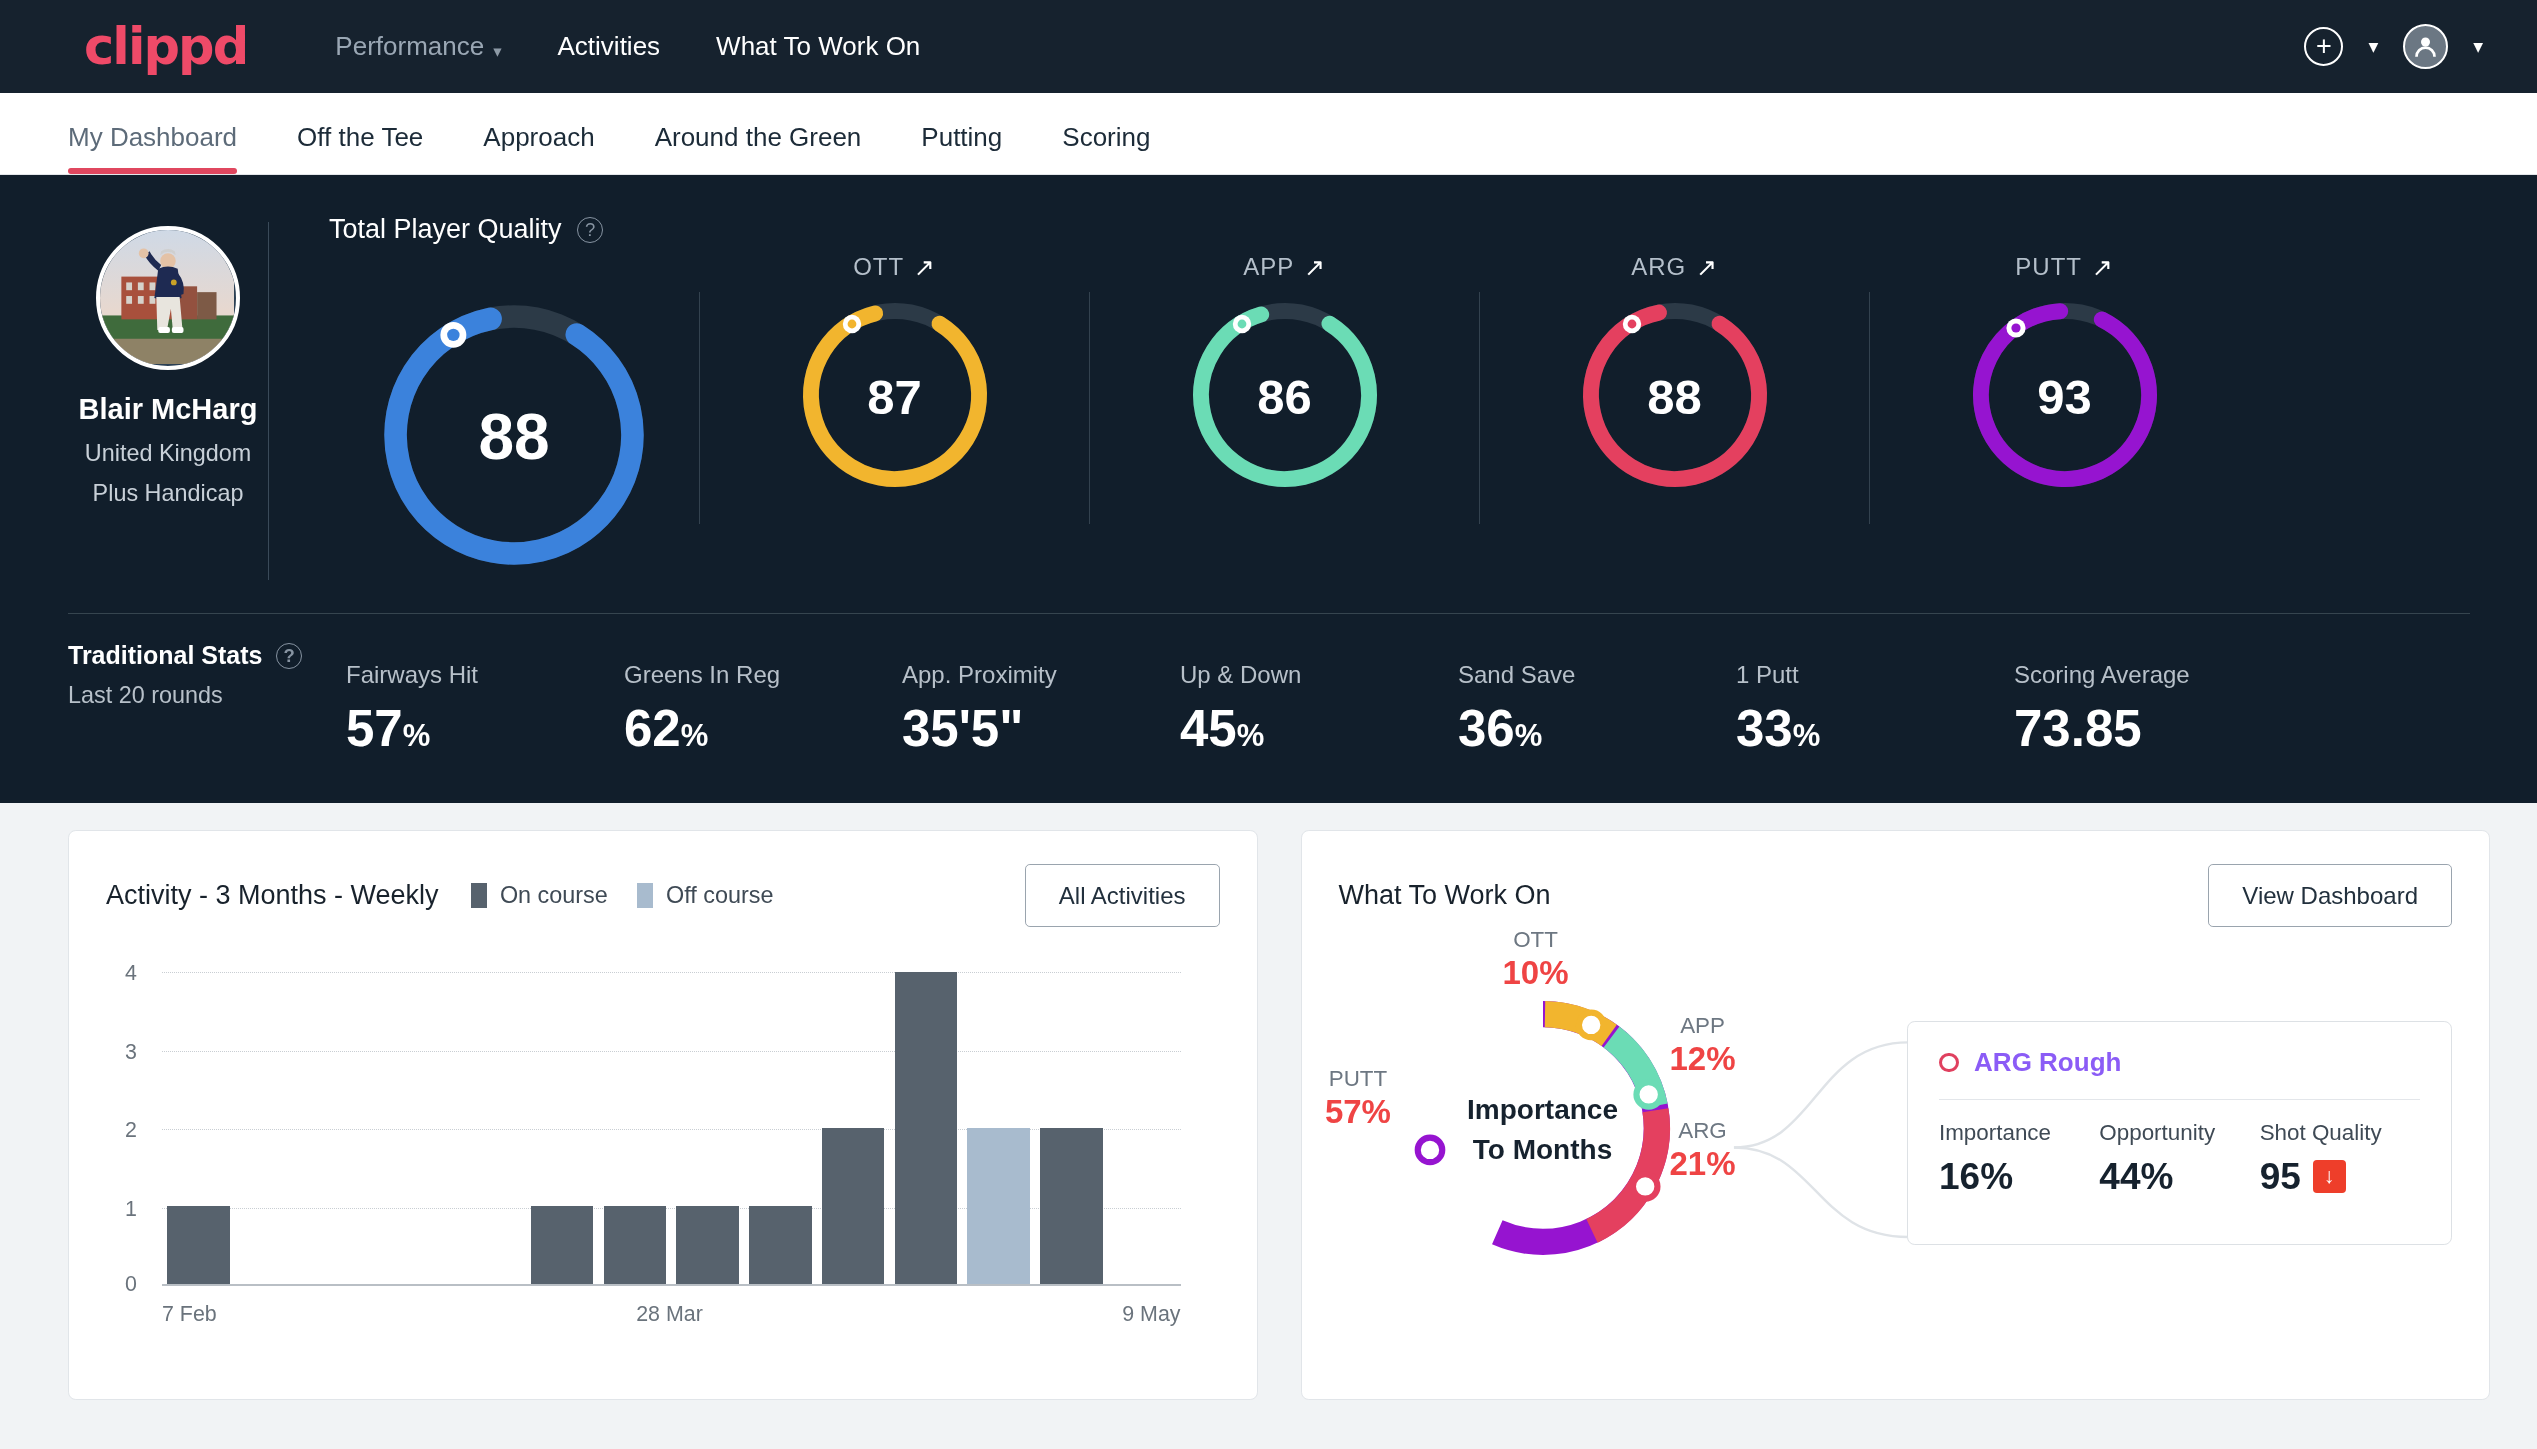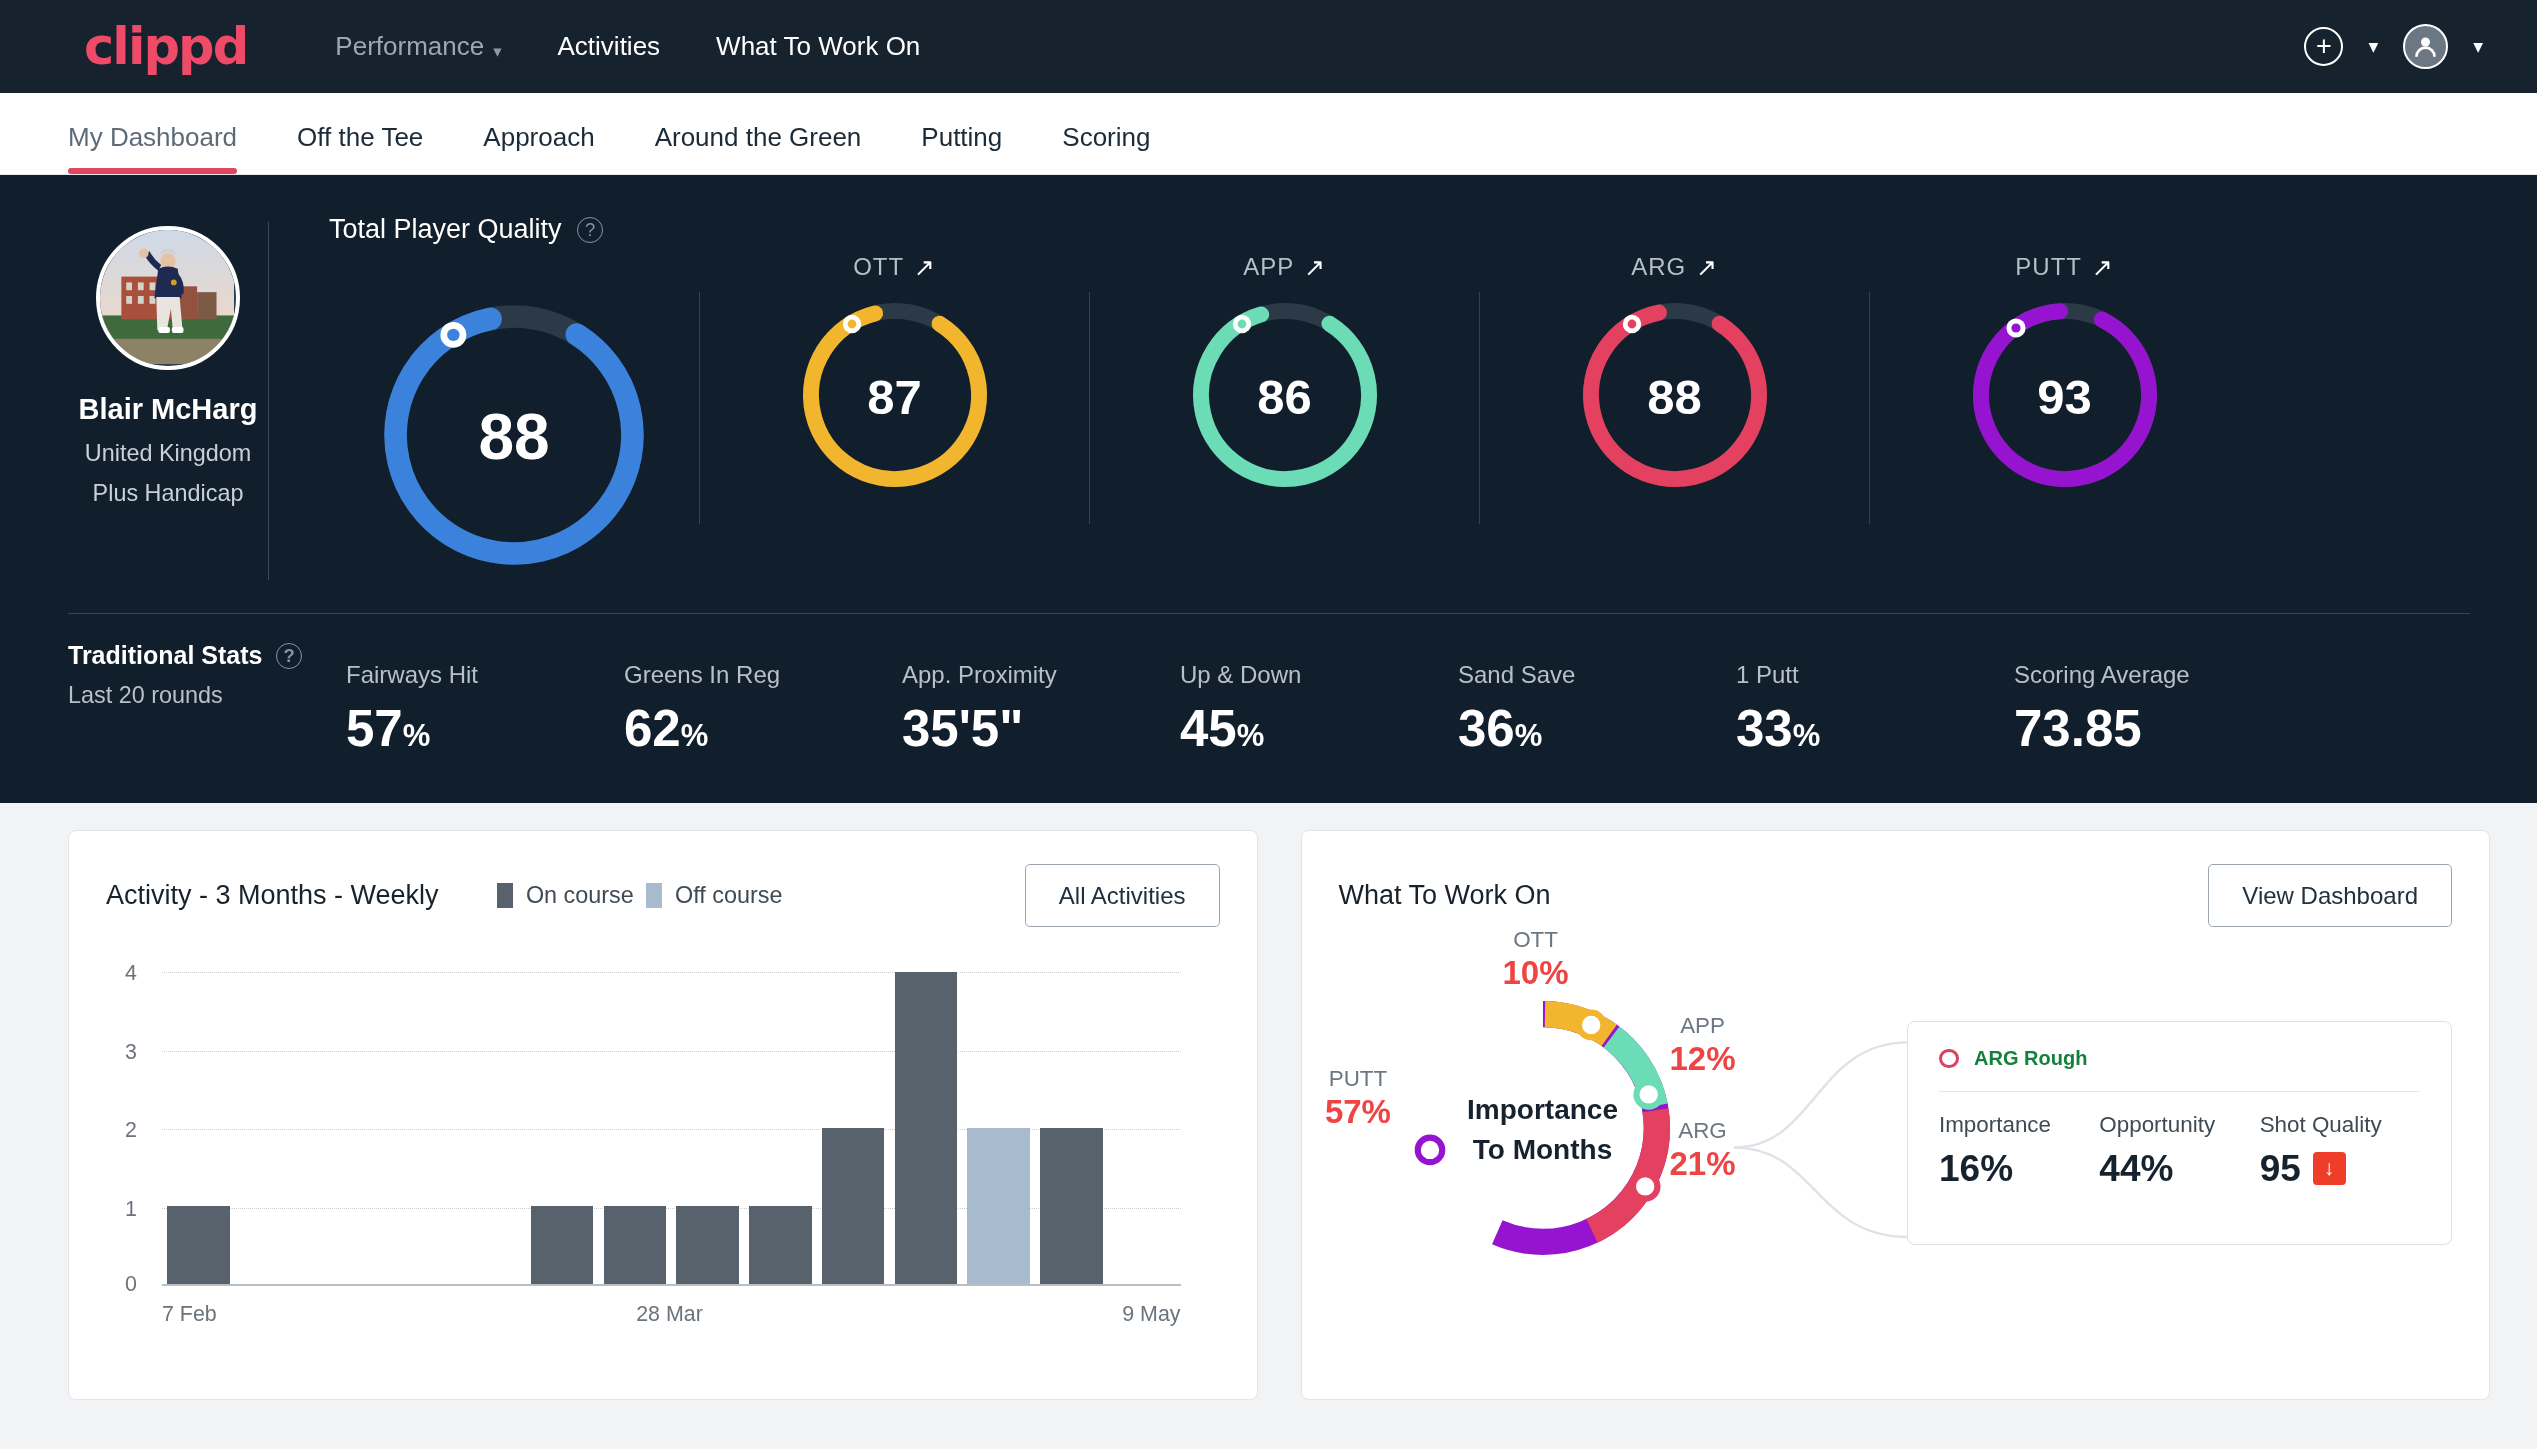--- a/index.html
+++ b/index.html
@@ -109,21 +109,21 @@
   .stat-value .unit { font-size: 31px; font-weight: bold; }
 
   
   .panels { display: flex; gap: 43px; padding: 27px 48px 0 68px; }
   .card {
     background: #fff; border: 1px solid #e1e5e9; border-radius: 7.8px;
     flex: 1; padding: 33px 37px 0 37px; height: 570px; position: relative;
   }
   .card-head { display: flex; align-items: center; }
   .card-title { font-size: 27px; color: #18222c; font-weight: normal; }
-  .legend { display: flex; align-items: center; gap: 12px; margin-left: 58px; }
+  .legend { display: flex; align-items: center; gap: 29px; margin-left: 32px; }
   .legend-item { display: flex; align-items: center; gap: 12.7px; font-size: 23.4px; color: #3f4a55; }
   .swatch { width: 16.6px; height: 25px; }
   .btn-outline {
     margin-left: auto; border: 1.5px solid #9aa4ae; border-radius: 4.9px;
     background: #fff; font-size: 24px; color: #22303d; padding: 16.6px 33px;
     cursor: pointer; font-family: "Liberation Sans", sans-serif;
   }
 
   
   .chart { position: relative; margin-top: 37px; height: 380px; }
@@ -154,21 +154,21 @@
 
   .detail-card {
     position: absolute; right: 0px; top: 84px; width: 545px; height: 224px;
     border: 1px solid #dde1e5; border-radius: 7.8px; background: #fff;
     padding: 25px 31px;
   }
   .detail-head { display: flex; align-items: center; gap: 15.6px; }
   .ring-dot {
     width: 19.5px; height: 19.5px; border-radius: 50%; border: 3.9px solid #e0405f;
   }
-  .detail-title { font-size: 20px; font-weight: bold; color: #15803d; }
+  .detail-title { font-size: 26px; font-weight: bold; color: #8b5cf6; }
   .detail-hr { height: 1px; background: #e3e6ea; margin: 21.4px 0 19.5px 0; }
   .detail-cols { display: flex; }
   .dcol { flex: 1; }
   .dcol .k { font-size: 22.4px; color: #3f4a55; }
   .dcol .v {
     font-size: 37px; font-weight: bold; color: #16222e; margin-top: 9.7px;
     display: flex; align-items: center; gap: 11.7px;
   }
   .down-badge {
     width: 33px; height: 33px; background: #ee3e2a; border-radius: 3.9px;

